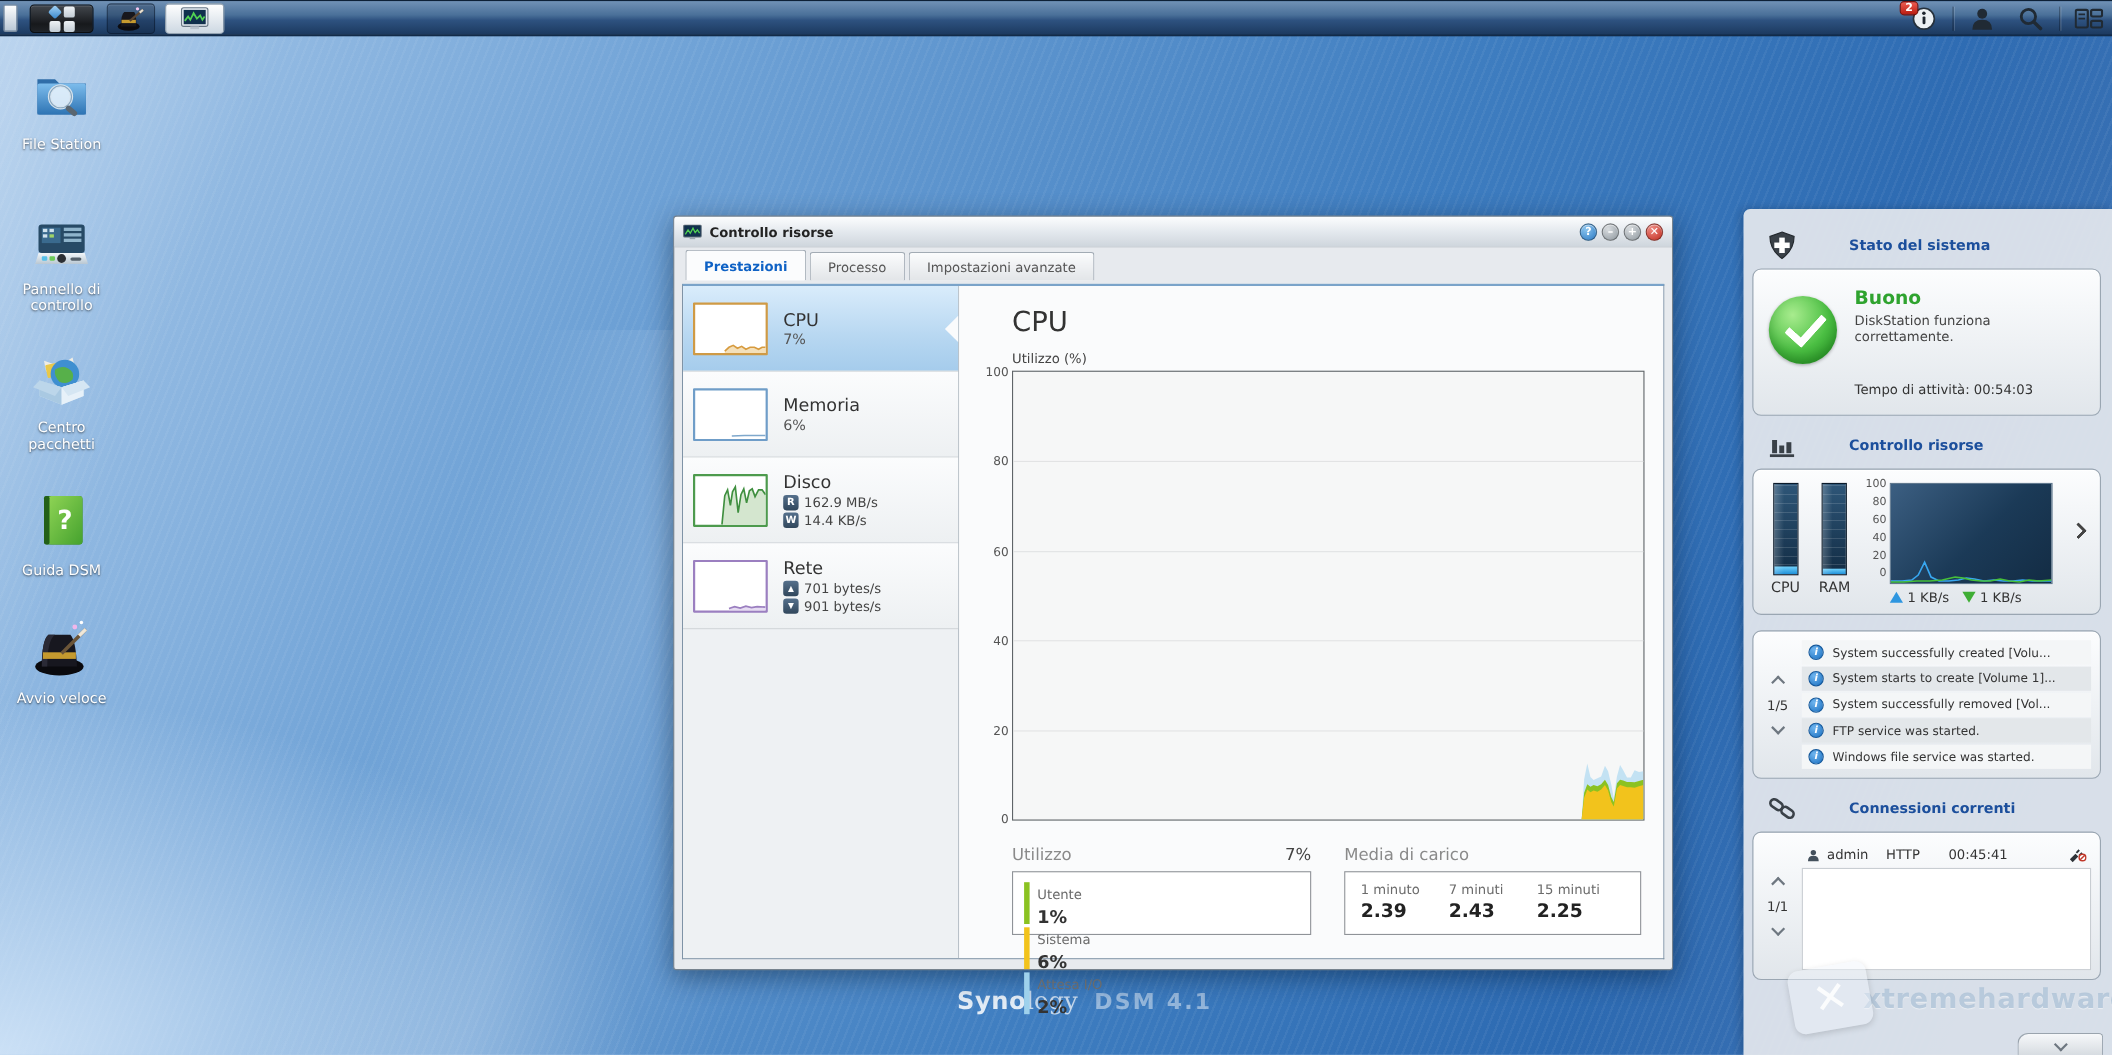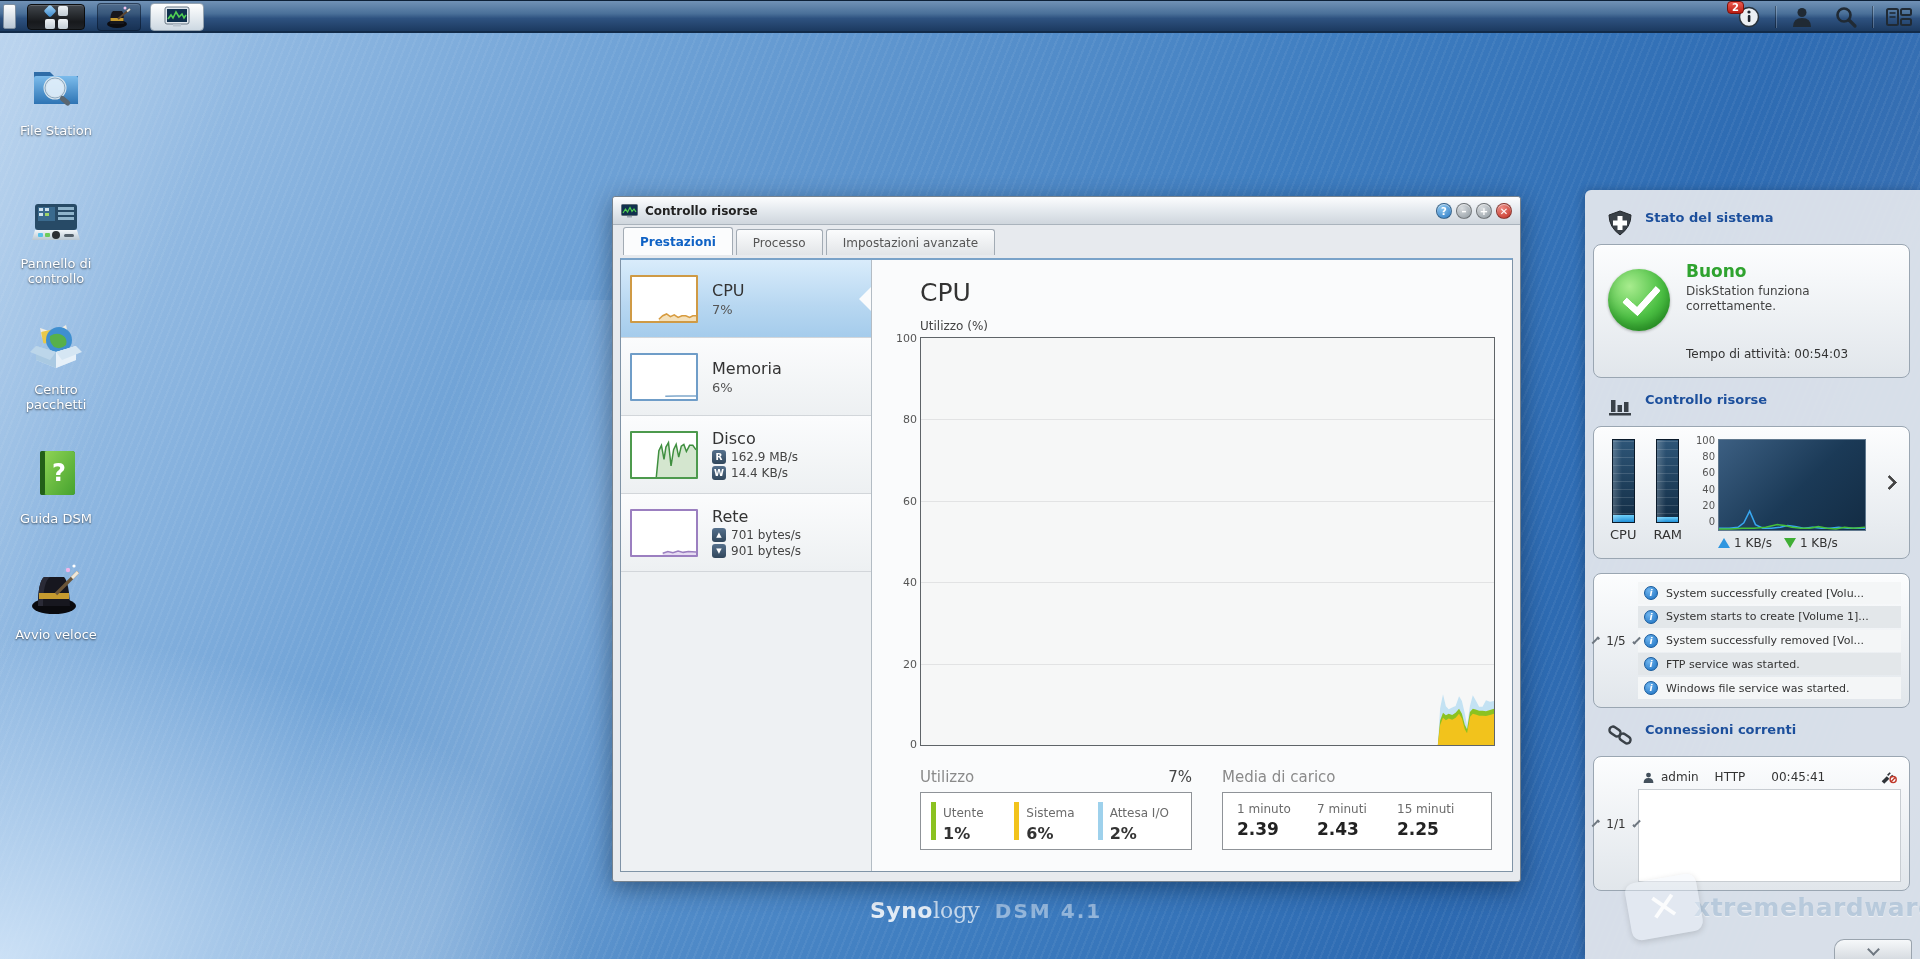--- a/index.html
+++ b/index.html
@@ -97,37 +97,37 @@
   .plot { position:absolute; left:48px; top:77px; width:575px; height:409px;
     background:#f6f7f7; border:1px solid #5f6468; }
   .plot svg { position:absolute; inset:0; width:100%; height:100%; }
   .gridline { position:absolute; left:0; right:0; height:1px; background:#e2e3e4; }
   .ytick { position:absolute; width:40px; left:2px; text-align:right; font-size:11px; color:#555; }
 
   .stats-row { position:absolute; left:48px; top:508px; right:25px; }
   .stat-head { display:flex; font-size:15px; color:#8a8a8a; margin-bottom:6px; }
   .stat-box { background:#fff; border:1px solid #8f9398; display:flex; }
   .usage-grp { position:absolute; left:0; top:0; width:272px; }
-  .usage-grp .stat-box { height:58px; padding:9px 10px; }
+  .usage-grp .stat-box { height:58px; padding:9px 10px;flex-direction:column; }
   .load-grp { position:absolute; left:302px; top:0; width:270px; }
   .load-grp .stat-box { height:58px; padding:9px 14px;justify-content:space-between; }
   .usage-val { margin-left:auto; color:#444; }
   .leg-cell { display:flex; flex:1; min-width:0; }
   .leg-bar { width:5px; height:38px; margin-right:7px; flex:none; }
   .leg-lab { font-size:12px; color:#6b6b6b; white-space:nowrap; }
   .leg-val { font-size:16px; font-weight:bold; color:#333; margin-top:3px; }
   .load-cell { flex:1; }
   .load-lab { font-size:12px; color:#6b6b6b; white-space:nowrap; }
   .load-val { font-size:17px; font-weight:bold; color:#222; margin-top:3px; }
 
   
   .sidebar { position:absolute; left:1585px; top:190px; width:335px; height:769px;
     background:rgba(225,230,236,.94); border-radius:6px 0 0 0; box-shadow:-2px 0 8px rgba(0,20,40,.25);
     padding:20px 10px 0 8px; z-index:30; }
-  .w-head { display:flex; margin:0 0 8px 14px; }
+  .w-head { display:flex; align-items:center; margin:0 0 8px 14px;gap:36px; }
   .w-head .hicon { width:26px; height:26px; margin-right:12px; flex:none; }
   .w-head .htitle { font-size:13px; font-weight:bold; color:#1c4f9c; }
   .panel { background:linear-gradient(180deg,#fcfdfe,#e1e6eb); border:1px solid #9aa6b2; border-radius:8px;
     box-shadow:inset 0 1px 0 #fff; margin-bottom:14px; }
 
   .health-panel { height:134px; display:flex; padding:16px 14px; }
   .health-icon { width:62px; height:62px; border-radius:50%; flex:none; margin-top:8px;
     background:radial-gradient(circle at 35% 28%,#a8ec8e,#4bbf43 55%,#1f8c1f);
     box-shadow:inset 0 -6px 10px rgba(0,60,0,.25), 0 1px 3px rgba(0,0,0,.3); position:relative; }
   .health-icon::after { content:""; position:absolute; left:16px; top:17px; width:28px; height:14px;
@@ -160,21 +160,21 @@
     border-bottom:10px solid #2e96e0; }
   .tri-down { width:0; height:0; border-left:6px solid transparent; border-right:6px solid transparent;
     border-top:10px solid #3fae35; margin-left:8px; }
   .chev { display:inline-block; width:9px; height:9px; border-right:2px solid #6e7780; border-bottom:2px solid #6e7780; }
   .chev.up { transform:rotate(-135deg); }
   .chev.down { transform:rotate(45deg); }
   .chev.right { transform:rotate(-45deg); border-color:#444; width:11px; height:11px; border-width:3px; border-radius:1px; }
   .res-chev { margin:38px 8px 0 auto; }
 
   .logs-panel { height:135px; display:flex; padding:8px 8px 8px 0; }
-  .pager-col { width:44px; display:flex; flex-direction:row; align-items:center; justify-content:center; gap:9px; }
+  .pager-col { width:44px; display:flex; flex-direction:column; align-items:center; justify-content:center; gap:9px; }
   .pager-num { font-size:12px; color:#333; }
   .log-list { flex:1; min-width:0; display:flex; flex-direction:column; justify-content:space-between; }
   .log-row { display:flex; align-items:center; gap:8px; height:22px; padding:0 6px; }
   .log-row:nth-child(even) { background:#e3e7ea; }
   .log-row:nth-child(odd) { background:#f4f6f7; }
   .info-ic { width:14px; height:14px; border-radius:50%; flex:none;
     background:radial-gradient(circle at 35% 30%,#6fb5ef,#1a6fc0); border:1px solid #15599c;
     color:#fff; font-size:9px; font-weight:bold; font-style:italic; line-height:13px; text-align:center; }
   .log-text { font-size:11px; color:#333; white-space:nowrap; overflow:hidden; }
 

